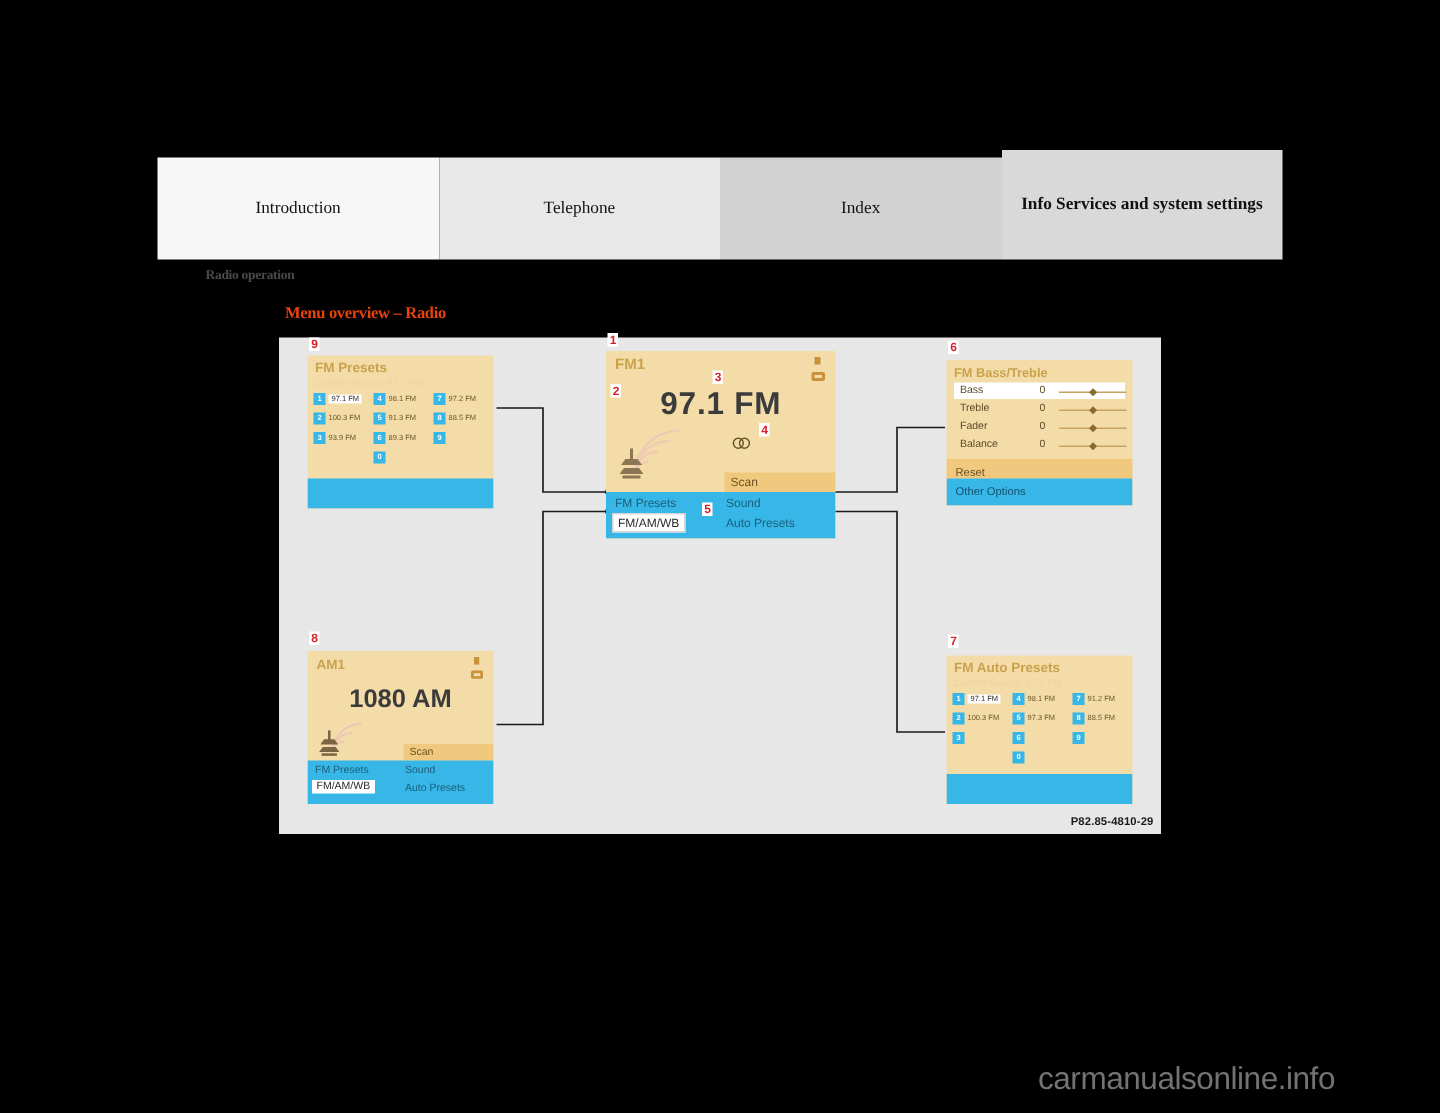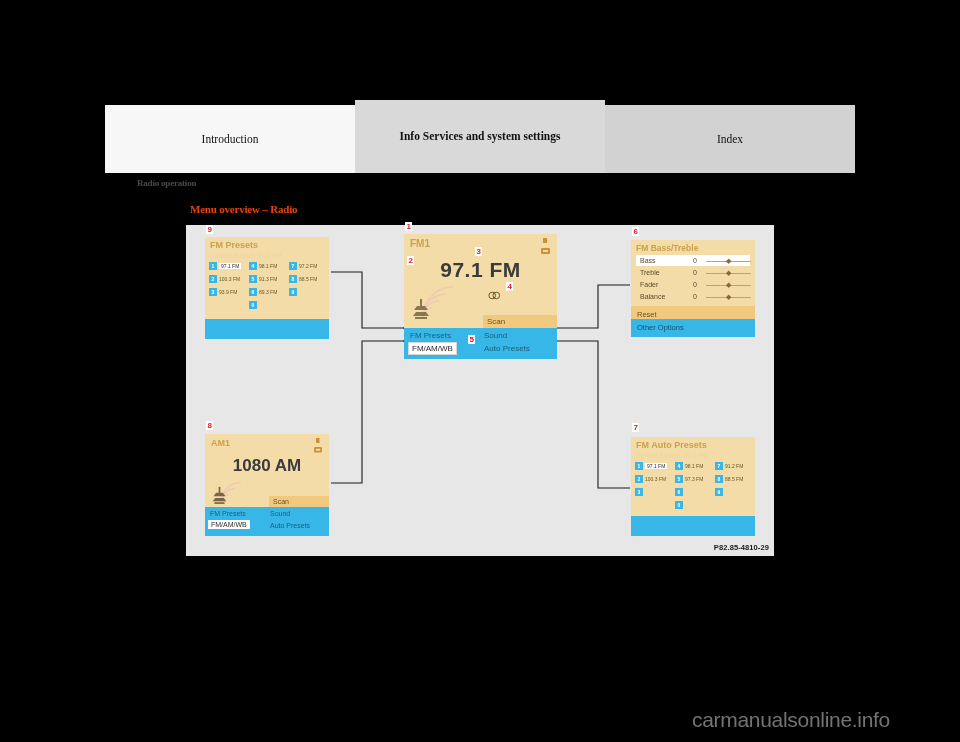--- a/index.html
+++ b/index.html
@@ -105,25 +105,28 @@
   .wm{position:absolute;left:692px;top:708px;font-family:"Liberation Sans",sans-serif;
       font-size:21px;color:#737373;letter-spacing:-.3px;}
 </style>
 </head>
 <body>
 
 <div class="tabs">
   <div class="tab t0">
       <span>Introduction</span>
     </div>
+  <div class="tab t2">
+      <span>Telephone</span>
+    </div>
+  <div class="tab t5">
+      <span>Index</span>
+    </div>
   <div class="tab t4">
       <span>Info Services and system settings</span>
-    </div>
-  <div class="tab t5">
-      <span>Index</span>
     </div>
 </div>
 
 <div class="h-section">Radio operation</div>
 <div class="h-title">Menu overview – Radio</div>
 
 <div class="panel">
 
   <svg class="wires" viewBox="0 0 588 331">
     <g stroke="#1a1a1a" stroke-width="1.1" fill="none">

